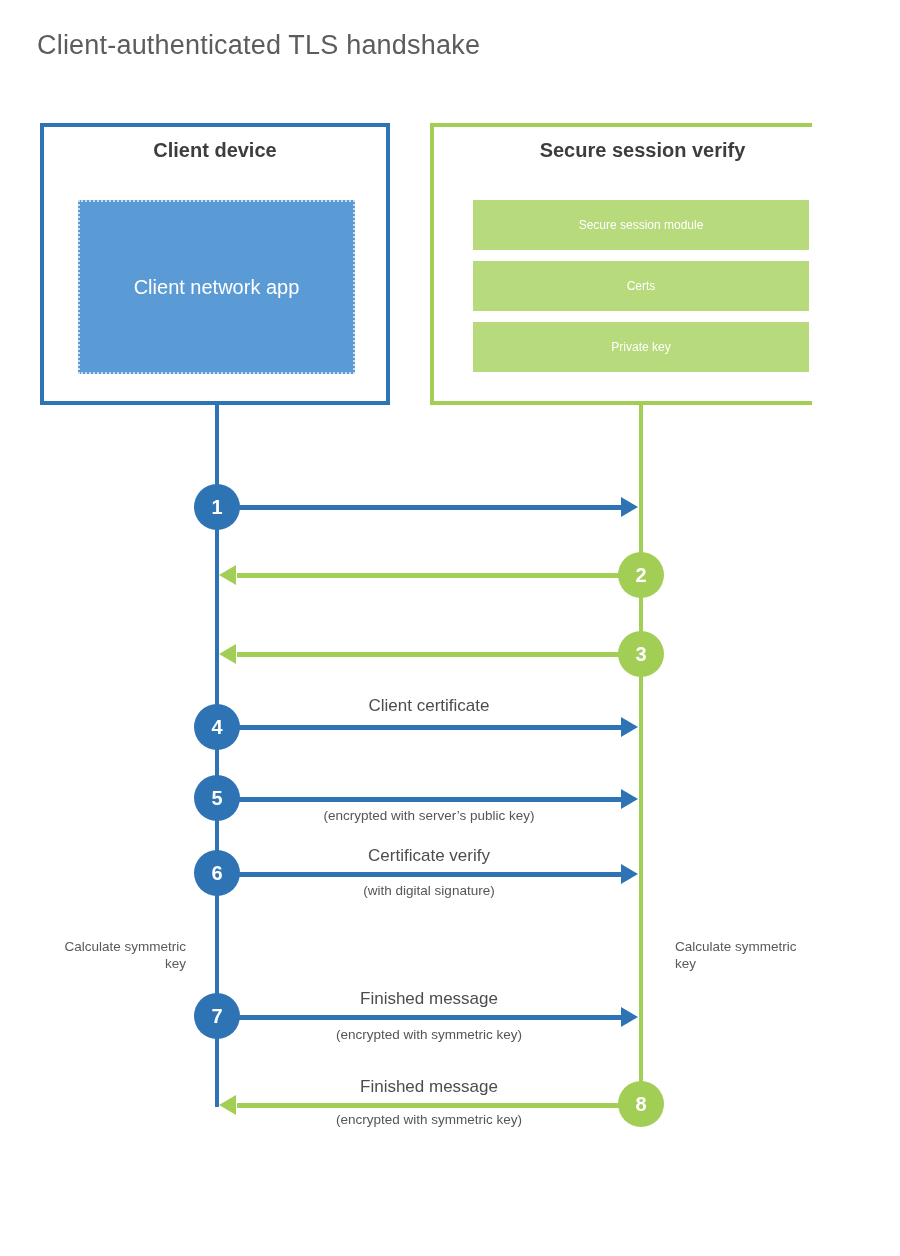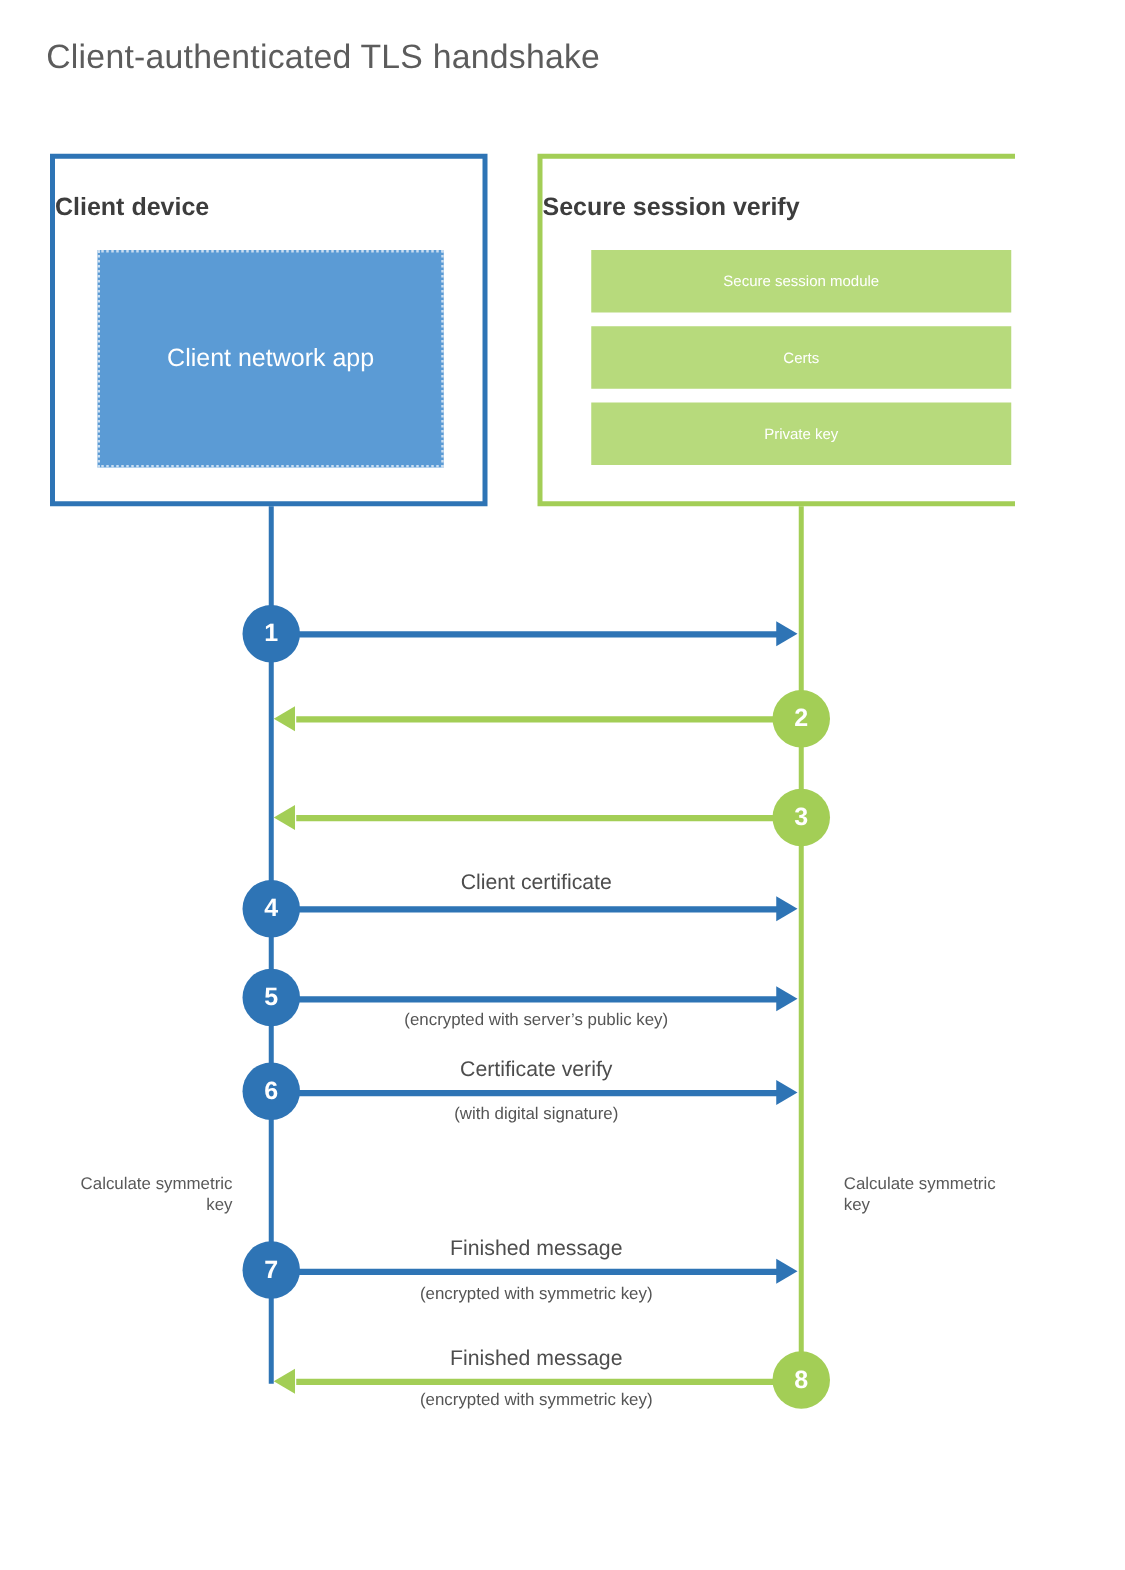--- a/index.html
+++ b/index.html
@@ -11,21 +11,21 @@
     --label:#4d4d4d;
     --note:#595959;
   }
   *{margin:0;padding:0;box-sizing:border-box;}
   body{background:#ffffff;font-family:"Liberation Sans", sans-serif;}
   .canvas{position:relative;width:812px;height:1256px;background:#ffffff;overflow:hidden;}
   .title{position:absolute;left:37px;top:30px;font-size:27px;font-weight:400;color:#5c5c5c;letter-spacing:.2px;}
   .actor-box{position:absolute;top:123px;height:282px;background:#fff;}
   .actor-box.client{left:40px;width:350px;border:4px solid var(--blue);}
   .actor-box.server{left:430px;width:425px;border:4px solid var(--green);}
-  .actor-title{margin-top:28px;font-size:20px;font-weight:700;color:#3d3d3d;}
+  .actor-title{margin-top:12px;text-align:center;font-size:20px;font-weight:700;color:#3d3d3d;}
   .client-app{position:absolute;left:78px;top:200px;width:277px;height:174px;background:var(--blue-fill);
     border:2px dotted #c9ddf0;display:flex;align-items:center;justify-content:center;text-align:center;}
   .client-app span{color:#fff;font-size:20px;line-height:1.45;max-width:190px;}
   .server-bar{position:absolute;left:473px;width:336px;height:50px;background:var(--green-fill);
     color:#fff;font-size:12px;text-align:center;line-height:50px;}
   .lifeline{position:absolute;width:4px;}
   .lifeline.blue{background:var(--blue);left:215px;top:405px;height:702px;}
   .lifeline.green{background:var(--green);left:639px;top:405px;height:699px;}
   .shaft{position:absolute;height:5px;}
   .shaft.blue{background:var(--blue);left:217px;width:405px;}

